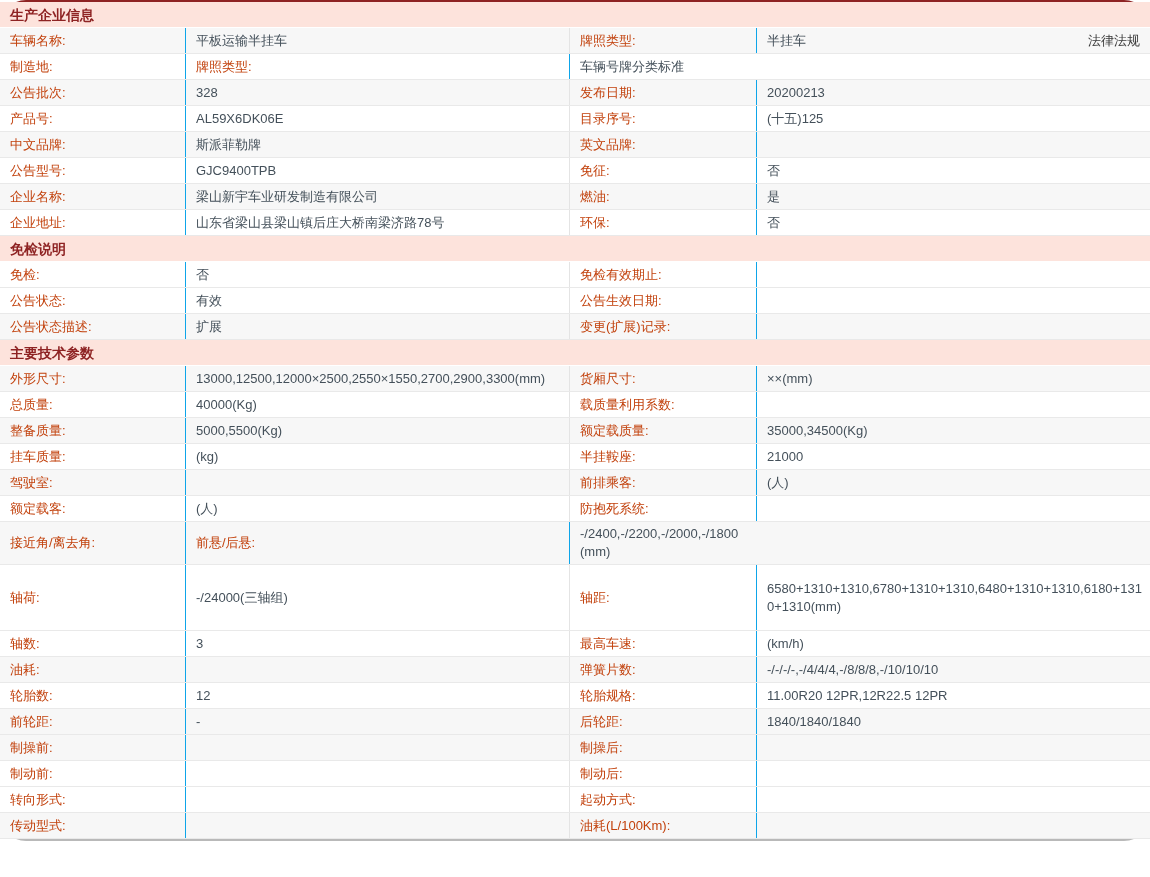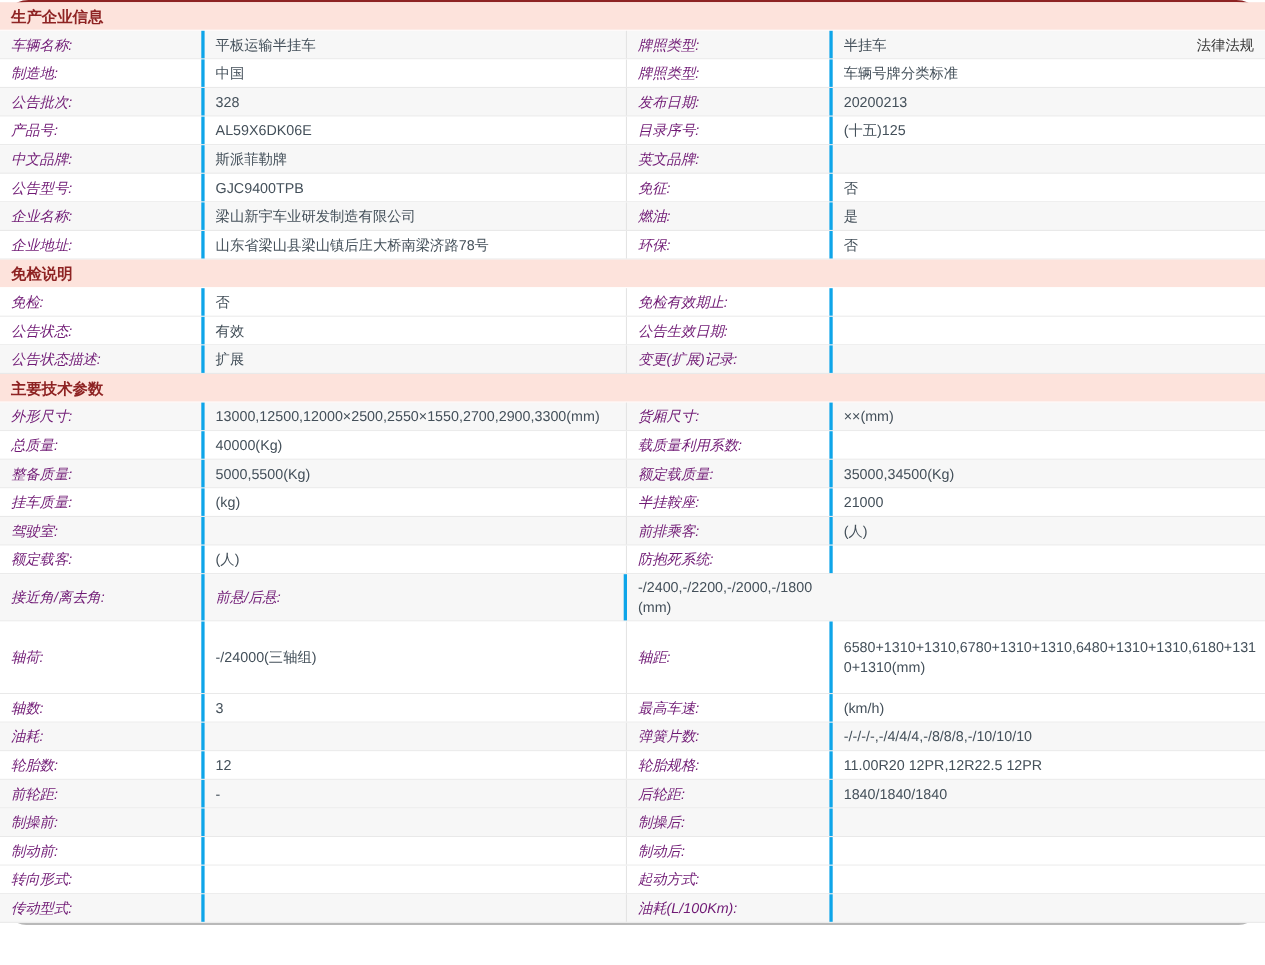--- a/index.html
+++ b/index.html
@@ -40,23 +40,22 @@
   .row.tall { min-height: 66px; }
   .cell {
     display: flex;
     align-items: center;
     padding: 3px 8px 3px 10px;
     line-height: 18px;
     box-sizing: border-box;
     word-break: break-all;
   }
   .cell.label {
-    color: #701a75;
-    border-right: 3px solid #0ea5e9;
-    font-style: italic;
+    color: #c2410c;
+    border-right: 1px solid #0ea5e9;
   }
   .cell.value {
     color: #44505a;
     border-right: 1px solid #e4e4e4;
   }
   .cell.value.last { border-right: none; }
   .cell-link {
     margin-left: auto;
     color: #3a3a3a;
     cursor: pointer;
@@ -75,23 +74,20 @@
         <span>平板运输半挂车</span>
       </div>
       <div class="cell label">牌照类型:</div>
       <div class="cell value last">
         <span>半挂车</span>
         <span class="cell-link">法律法规</span>
       </div>
     </div>
     <div class="row">
       <div class="cell label">制造地:</div>
-      <div class="cell value">
-        <span>中国</span>
-      </div>
       <div class="cell label">牌照类型:</div>
       <div class="cell value last">
         <span>车辆号牌分类标准</span>
       </div>
     </div>
     <div class="row shaded">
       <div class="cell label">公告批次:</div>
       <div class="cell value">
         <span>328</span>
       </div>

